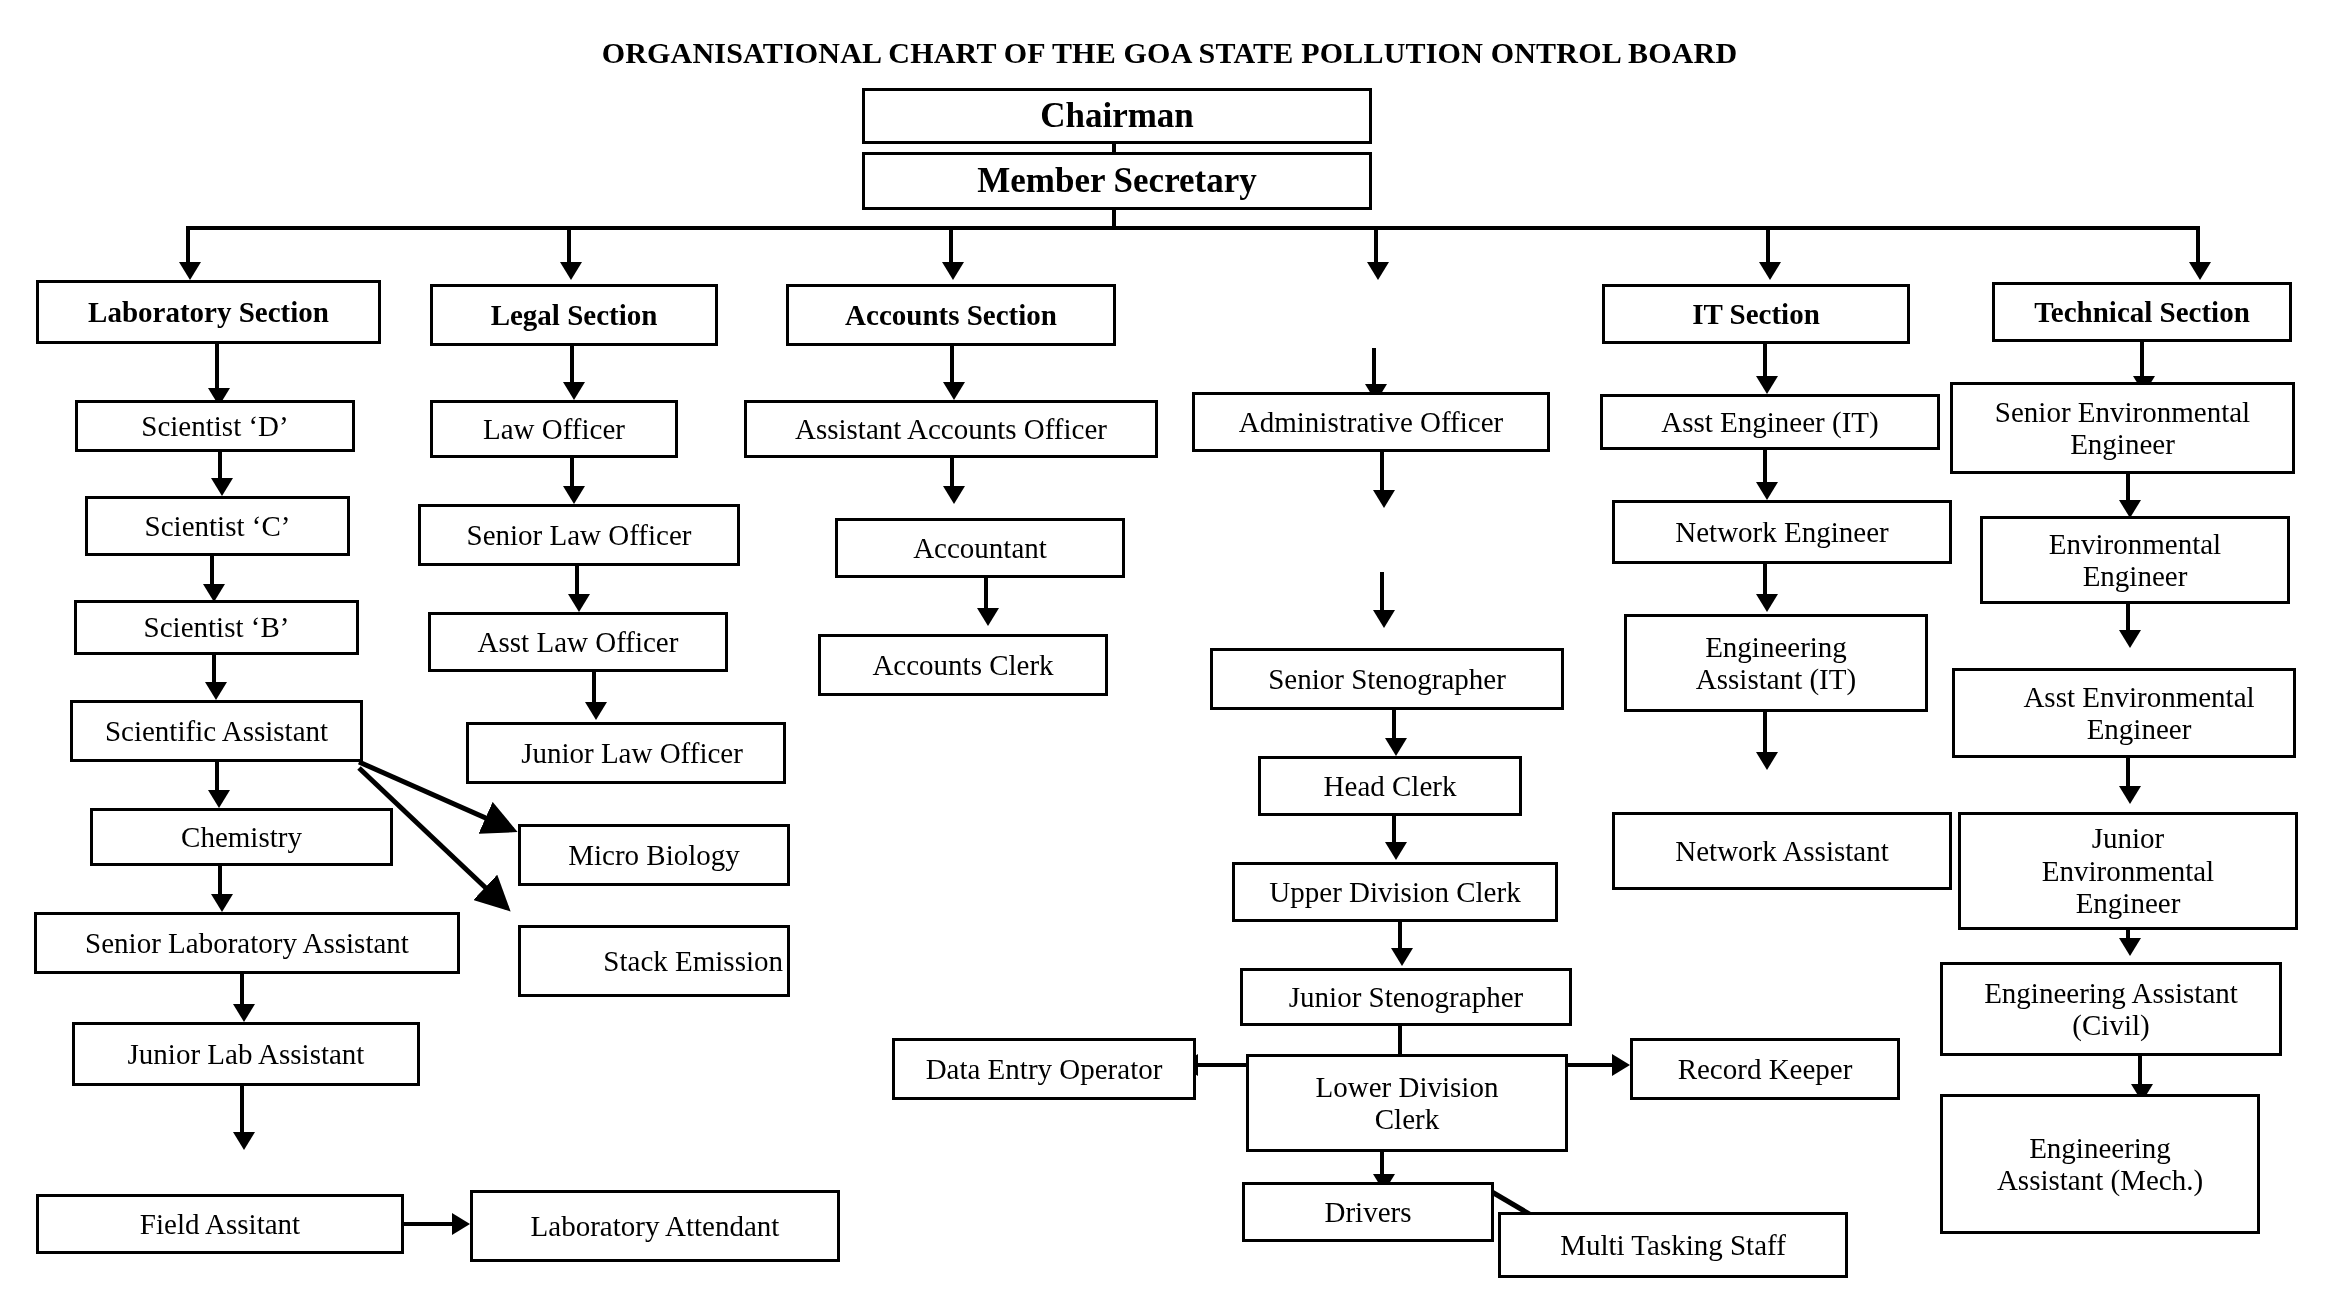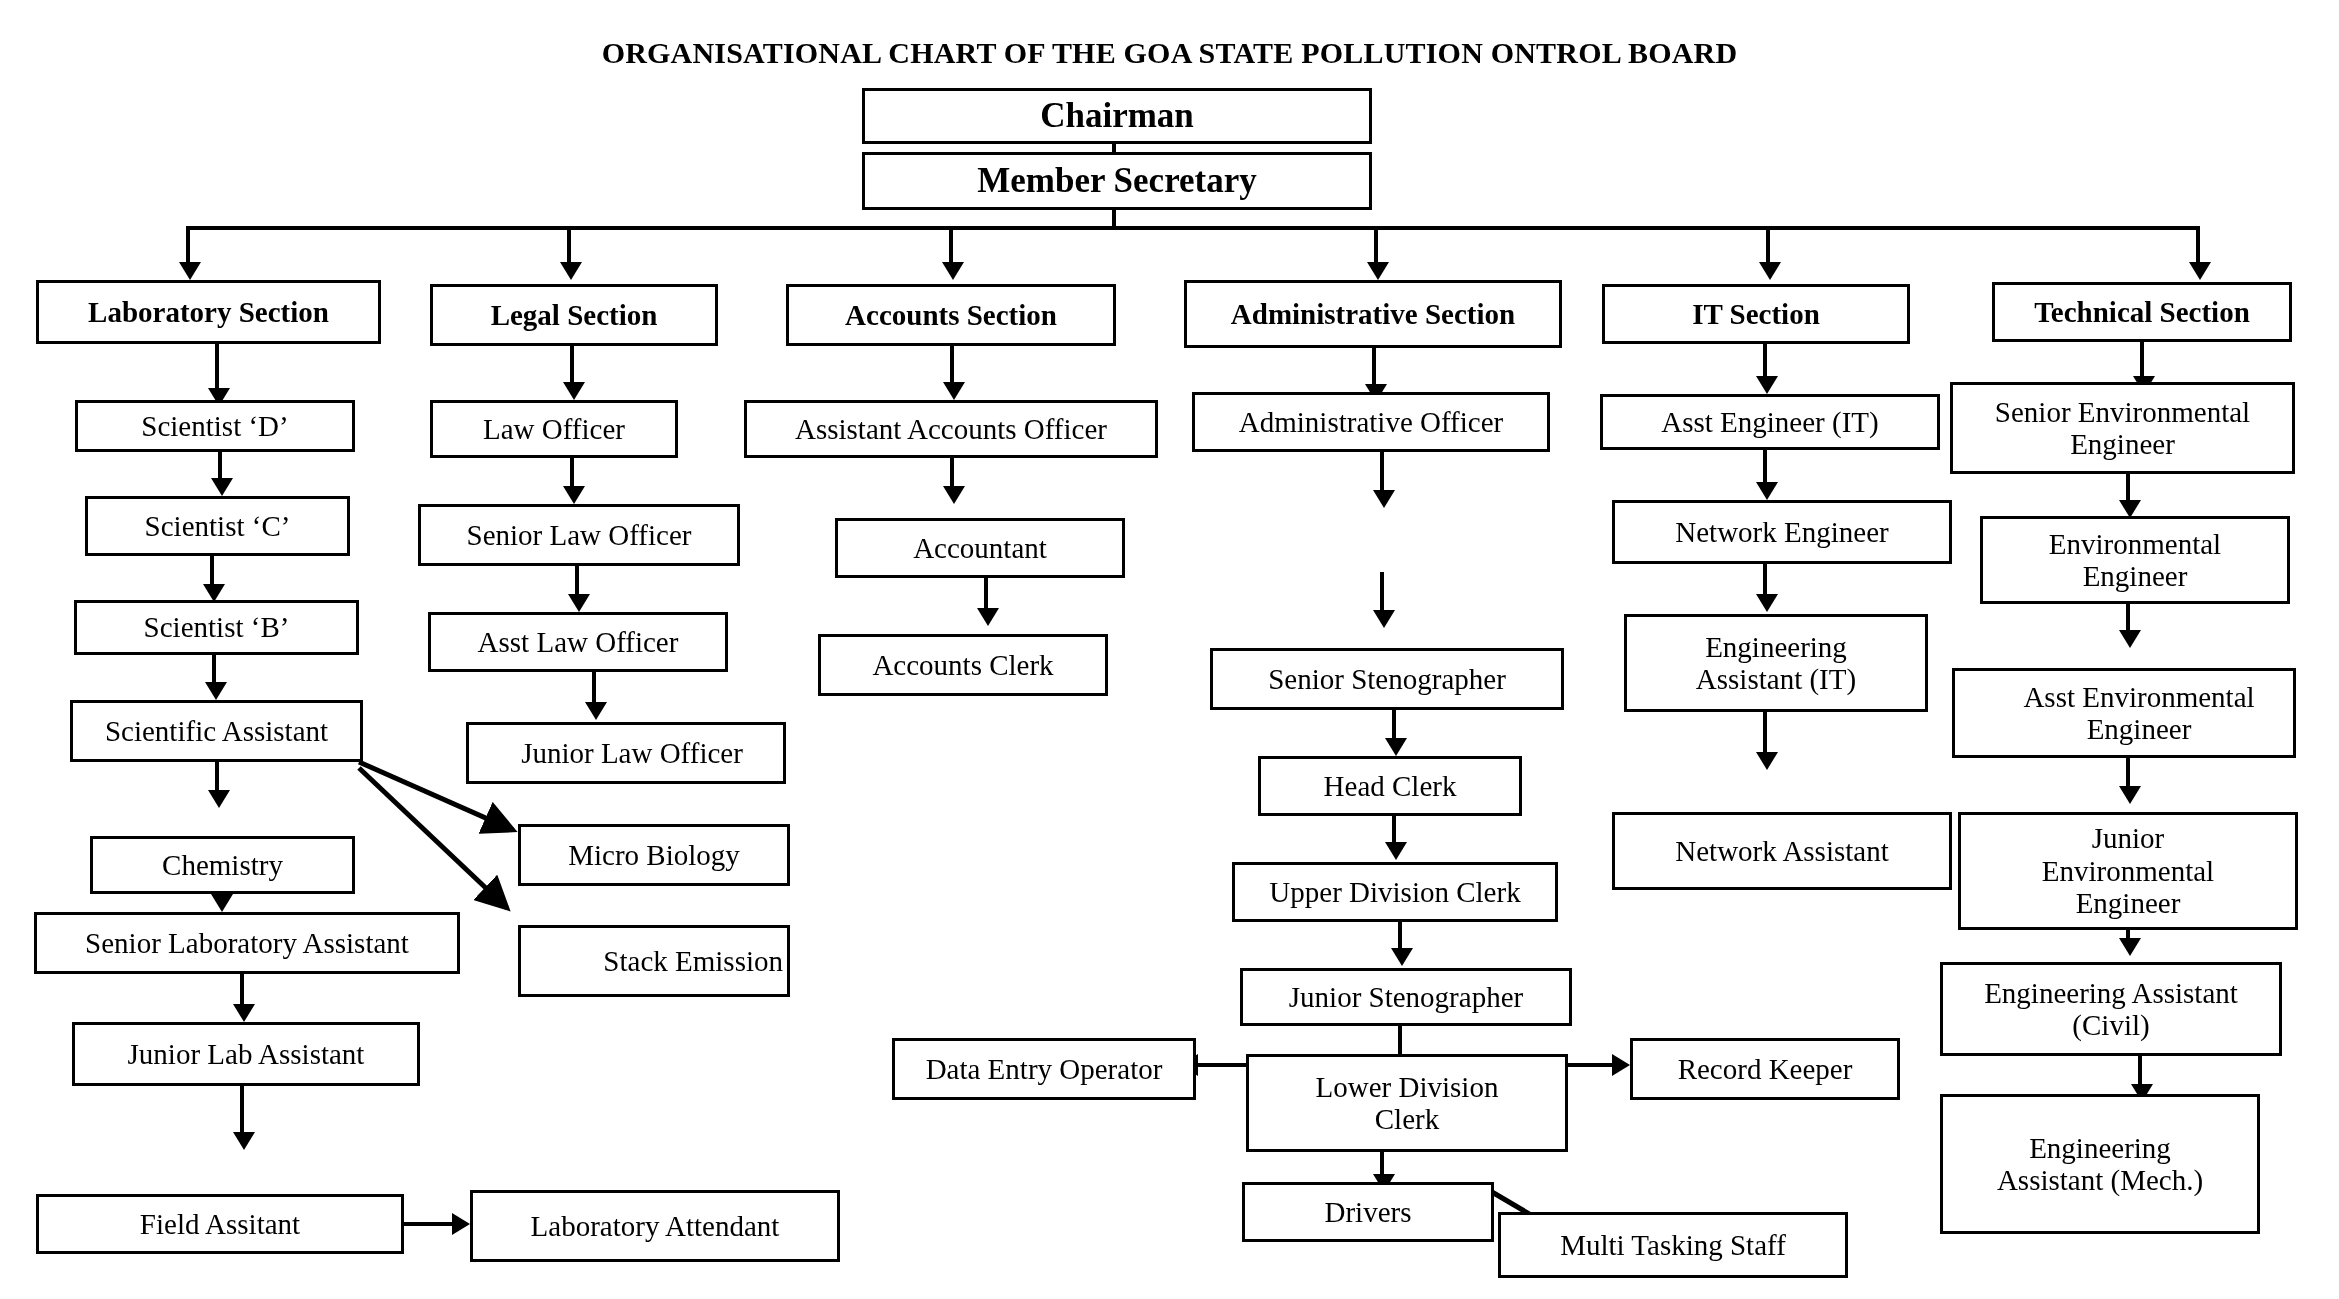--- a/index.html
+++ b/index.html
@@ -150,21 +150,21 @@
   </div>
 
   <div class="vline" style="left:212px; top:655px; height:32px;"></div>
   <div class="arrow-down" style="left:205px; top:682px;"></div>
   <div class="node" style="left:70px; top:700px; width:293px; height:62px;">
     <span>Scientific Assistant</span>
   </div>
 
   <div class="vline" style="left:215px; top:762px; height:32px;"></div>
   <div class="arrow-down" style="left:208px; top:790px;"></div>
-  <div class="node" style="left:90px; top:836px; width:265px; height:58px;">
+  <div class="node" style="left:90px; top:808px; width:303px; height:58px;">
     <span>Chemistry</span>
   </div>
 
   <svg class="diag" style="left:355px; top:740px; width:200px; height:230px;" viewBox="0 0 200 230">
     <defs>
       <marker id="ah" markerWidth="7" markerHeight="7" refX="6" refY="3.5" orient="auto">
         <polygon points="0 0, 7 3.5, 0 7" fill="#000"></polygon>
       </marker>
     </defs>
     <line x1="4" y1="22" x2="158" y2="90" stroke="#000" stroke-width="5" marker-end="url(#ah)"></line>
@@ -245,23 +245,20 @@
   <div class="node" style="left:835px; top:518px; width:290px; height:60px;">
     <span>Accountant</span>
   </div>
 
   <div class="vline" style="left:984px; top:578px; height:36px;"></div>
   <div class="arrow-down" style="left:977px; top:608px;"></div>
   <div class="node" style="left:818px; top:634px; width:290px; height:62px;">
     <span>Accounts Clerk</span>
   </div>
 
-  <div class="node head" style="left:1184px; top:280px; width:378px; height:68px;">
-    <span>Administrative Section</span>
-  </div>
 
   <div class="vline" style="left:1372px; top:348px; height:40px;"></div>
   <div class="arrow-down" style="left:1365px; top:384px;"></div>
   <div class="node" style="left:1192px; top:392px; width:358px; height:60px;">
     <span>Administrative Officer</span>
   </div>
 
   <div class="vline" style="left:1380px; top:452px; height:44px;"></div>
   <div class="arrow-down" style="left:1373px; top:490px;"></div>
 

